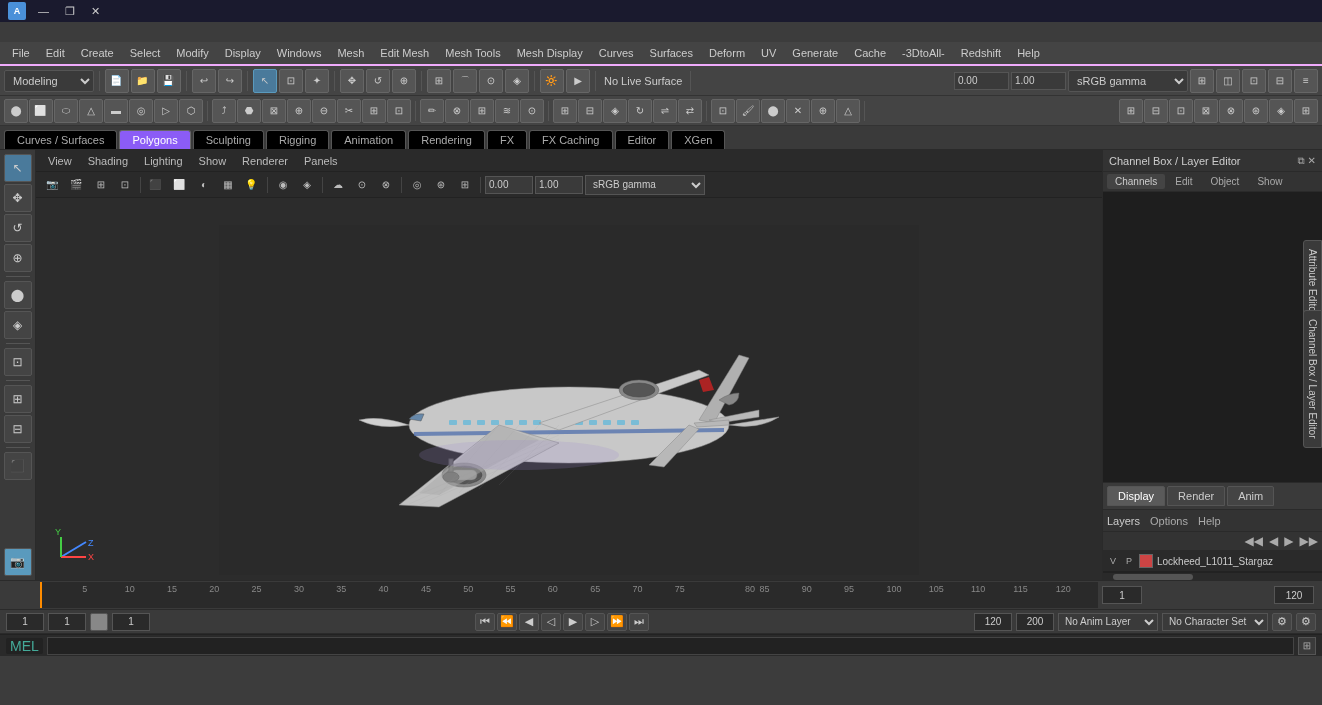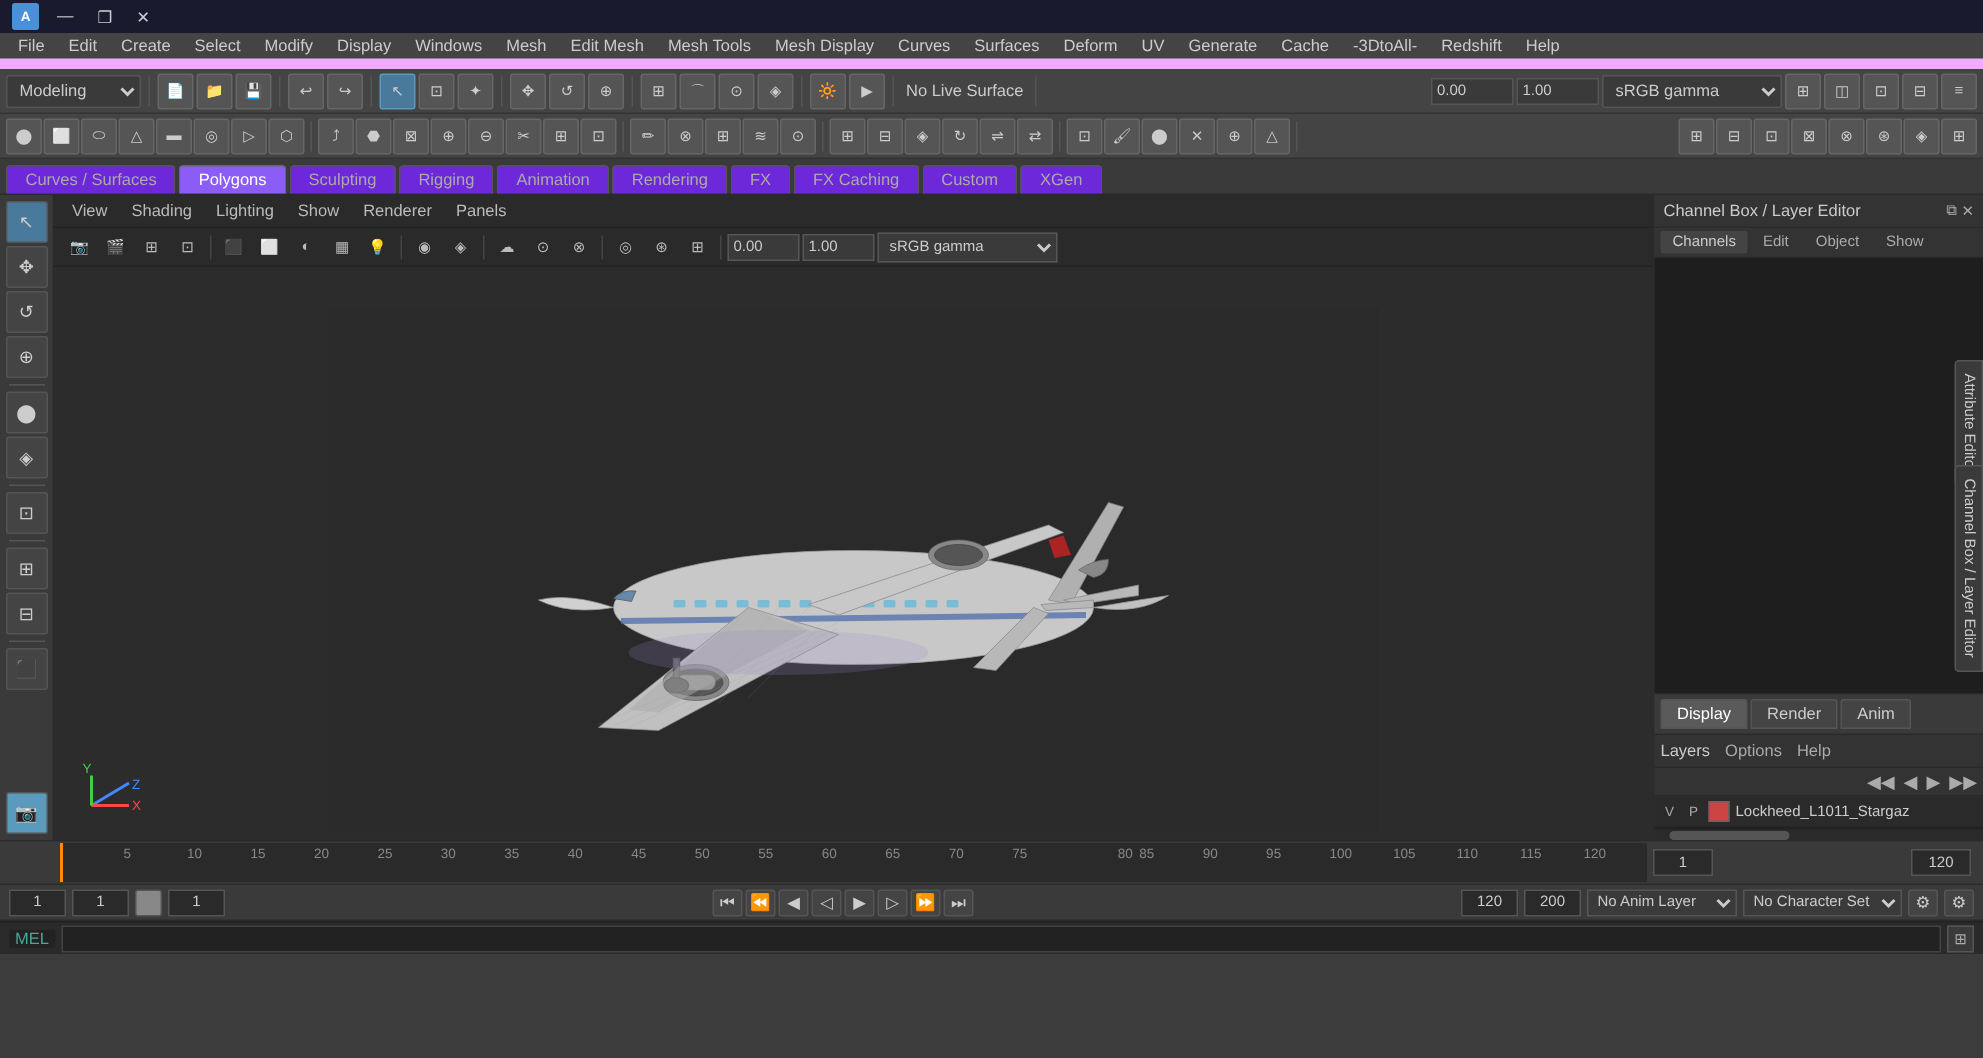--- a/index.html
+++ b/index.html
@@ -16,21 +16,22 @@
       color: #ccc;
     }
 
     
     #menu-bar {
       height: 24px;
       background: #444;
       display: flex;
       align-items: center;
       padding: 0 4px;
-      border-bottom: 7px solid #f0abfc;
+      border-bottom: 2px solid #f0abfc;
+      margin-top: 20px;
     }
     .menu-item {
       padding: 2px 8px;
       font-size: 11px;
       color: #ccc;
       cursor: pointer;
       white-space: nowrap;
     }
 
     
@@ -67,21 +68,21 @@
       display: flex;
       align-items: flex-end;
       padding: 0 4px;
       border-bottom: 1px solid #2a2a2a;
     }
     .ws-tab {
       padding: 3px 12px;
       font-size: 11px;
       color: #aaa;
       cursor: pointer;
-      background: #6d28d9;
+      background: #000000;
       border: 1px solid #555;
       border-bottom: none;
       margin-right: 2px;
       border-radius: 3px 3px 0 0;
     }
     .ws-tab.active { background: #8b5cf6; color: #fff; border-color: #666; }
 
     
     #main-layout {
       display: flex;
@@ -298,21 +299,21 @@
     #command-line {
       height: 22px;
       background: #2a2a2a;
       display: flex;
       align-items: center;
       padding: 0 6px;
       gap: 4px;
       border-top: 1px solid #222;
     }
     .cl-tag {
-      font-size: 11px; color: #4a9; padding: 0 4px;
+      font-size: 14px; color: #4a9; padding: 0 4px;
       background: #222; border-radius: 2px;
     }
     .cl-input {
       flex: 1; height: 18px;
       background: #222; border: 1px solid #444;
       color: #ccc; font-size: 10px; padding: 0 4px;
     }
     .cl-status { font-size: 10px; color: #999; flex: 1; padding: 0 8px; }
     .cl-icon-btn {
       width: 18px; height: 18px;
@@ -505,21 +506,21 @@
 
 <div id="workspace-tabs">
   <div class="ws-tab">Curves / Surfaces</div>
   <div class="ws-tab active">Polygons</div>
   <div class="ws-tab">Sculpting</div>
   <div class="ws-tab">Rigging</div>
   <div class="ws-tab">Animation</div>
   <div class="ws-tab">Rendering</div>
   <div class="ws-tab">FX</div>
   <div class="ws-tab">FX Caching</div>
-  <div class="ws-tab">Custom</div>
+  <div class="ws-tab">Editor</div>
   <div class="ws-tab">XGen</div>
 </div>
 
 <div id="main-layout" style="display:flex;height:430px;">
 
   <div id="left-toolbar">
     <div class="lt-btn active">↖</div>
     <div class="lt-btn">✥</div>
     <div class="lt-btn">↺</div>
     <div class="lt-btn">⊕</div>

